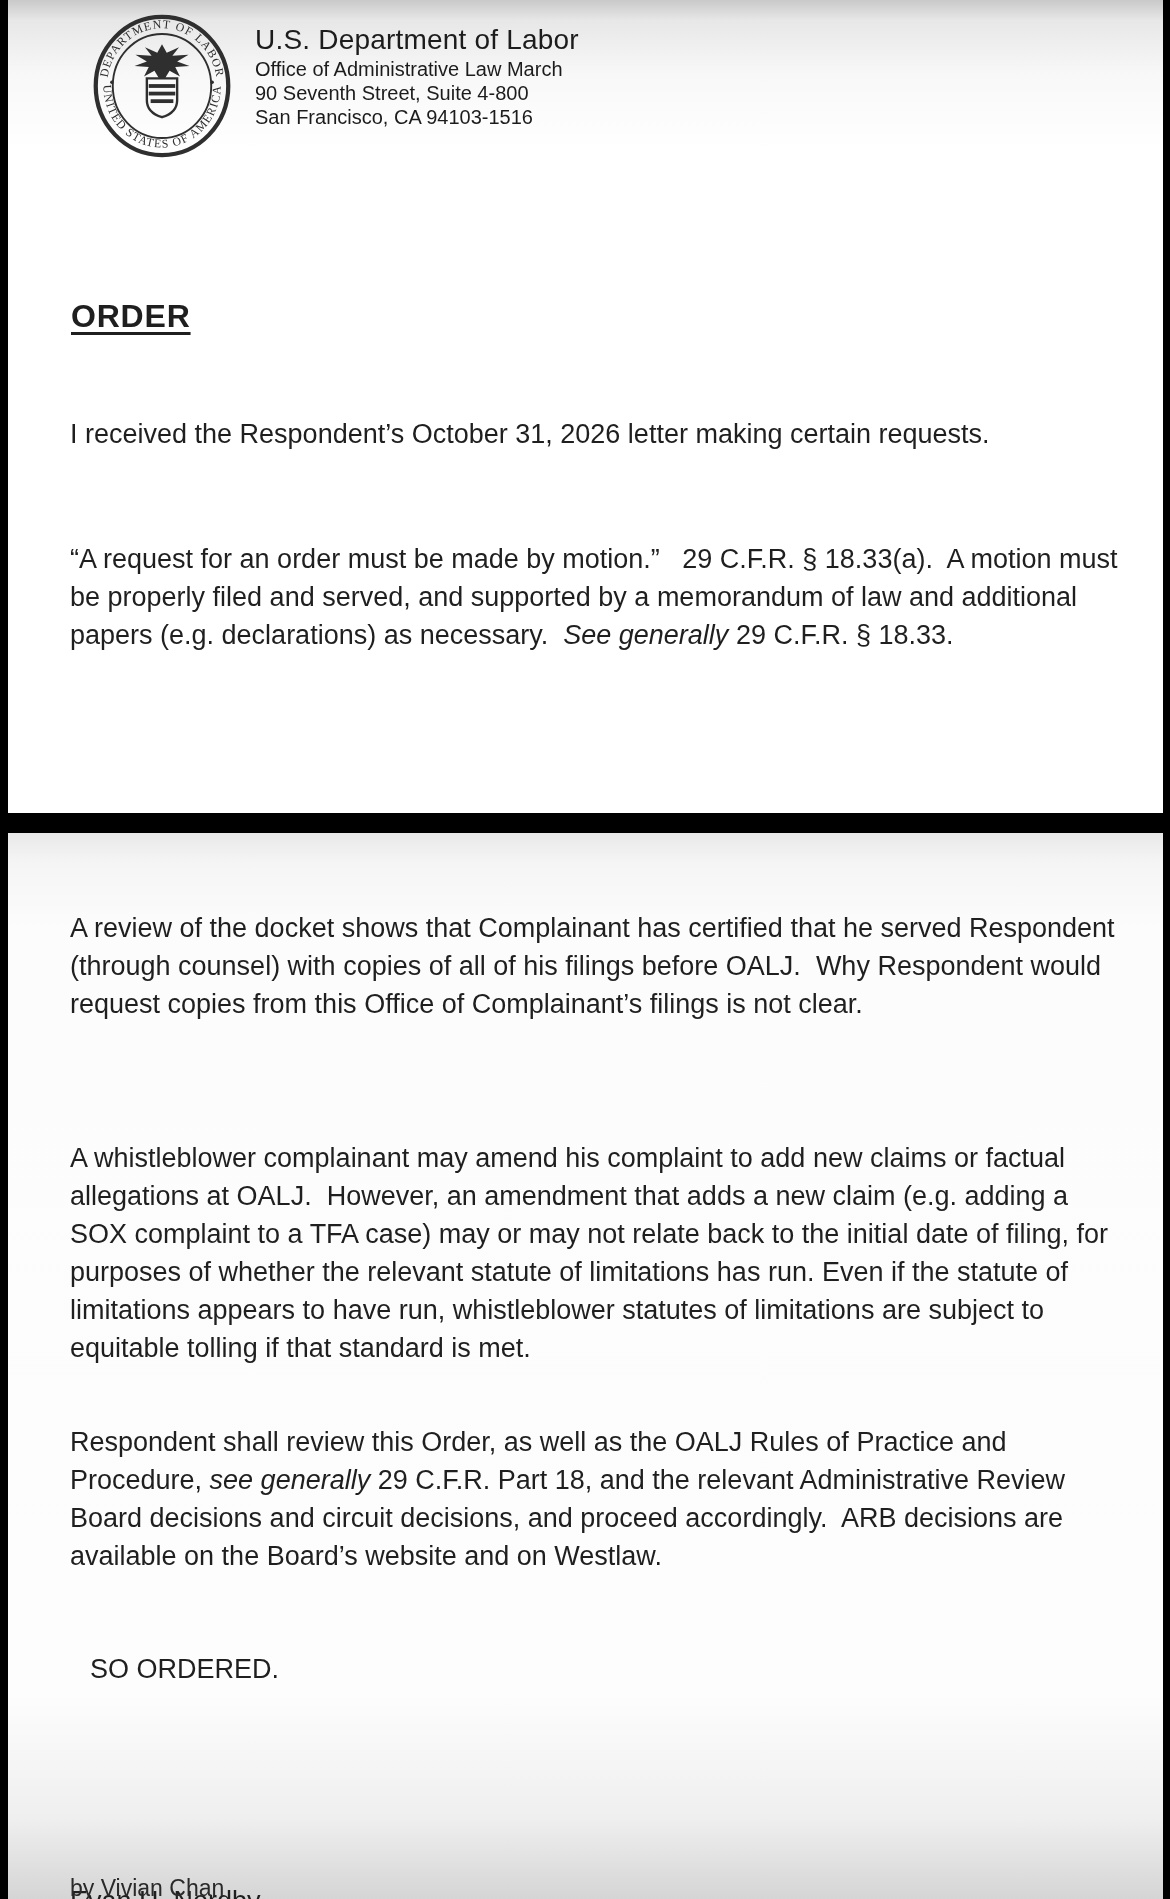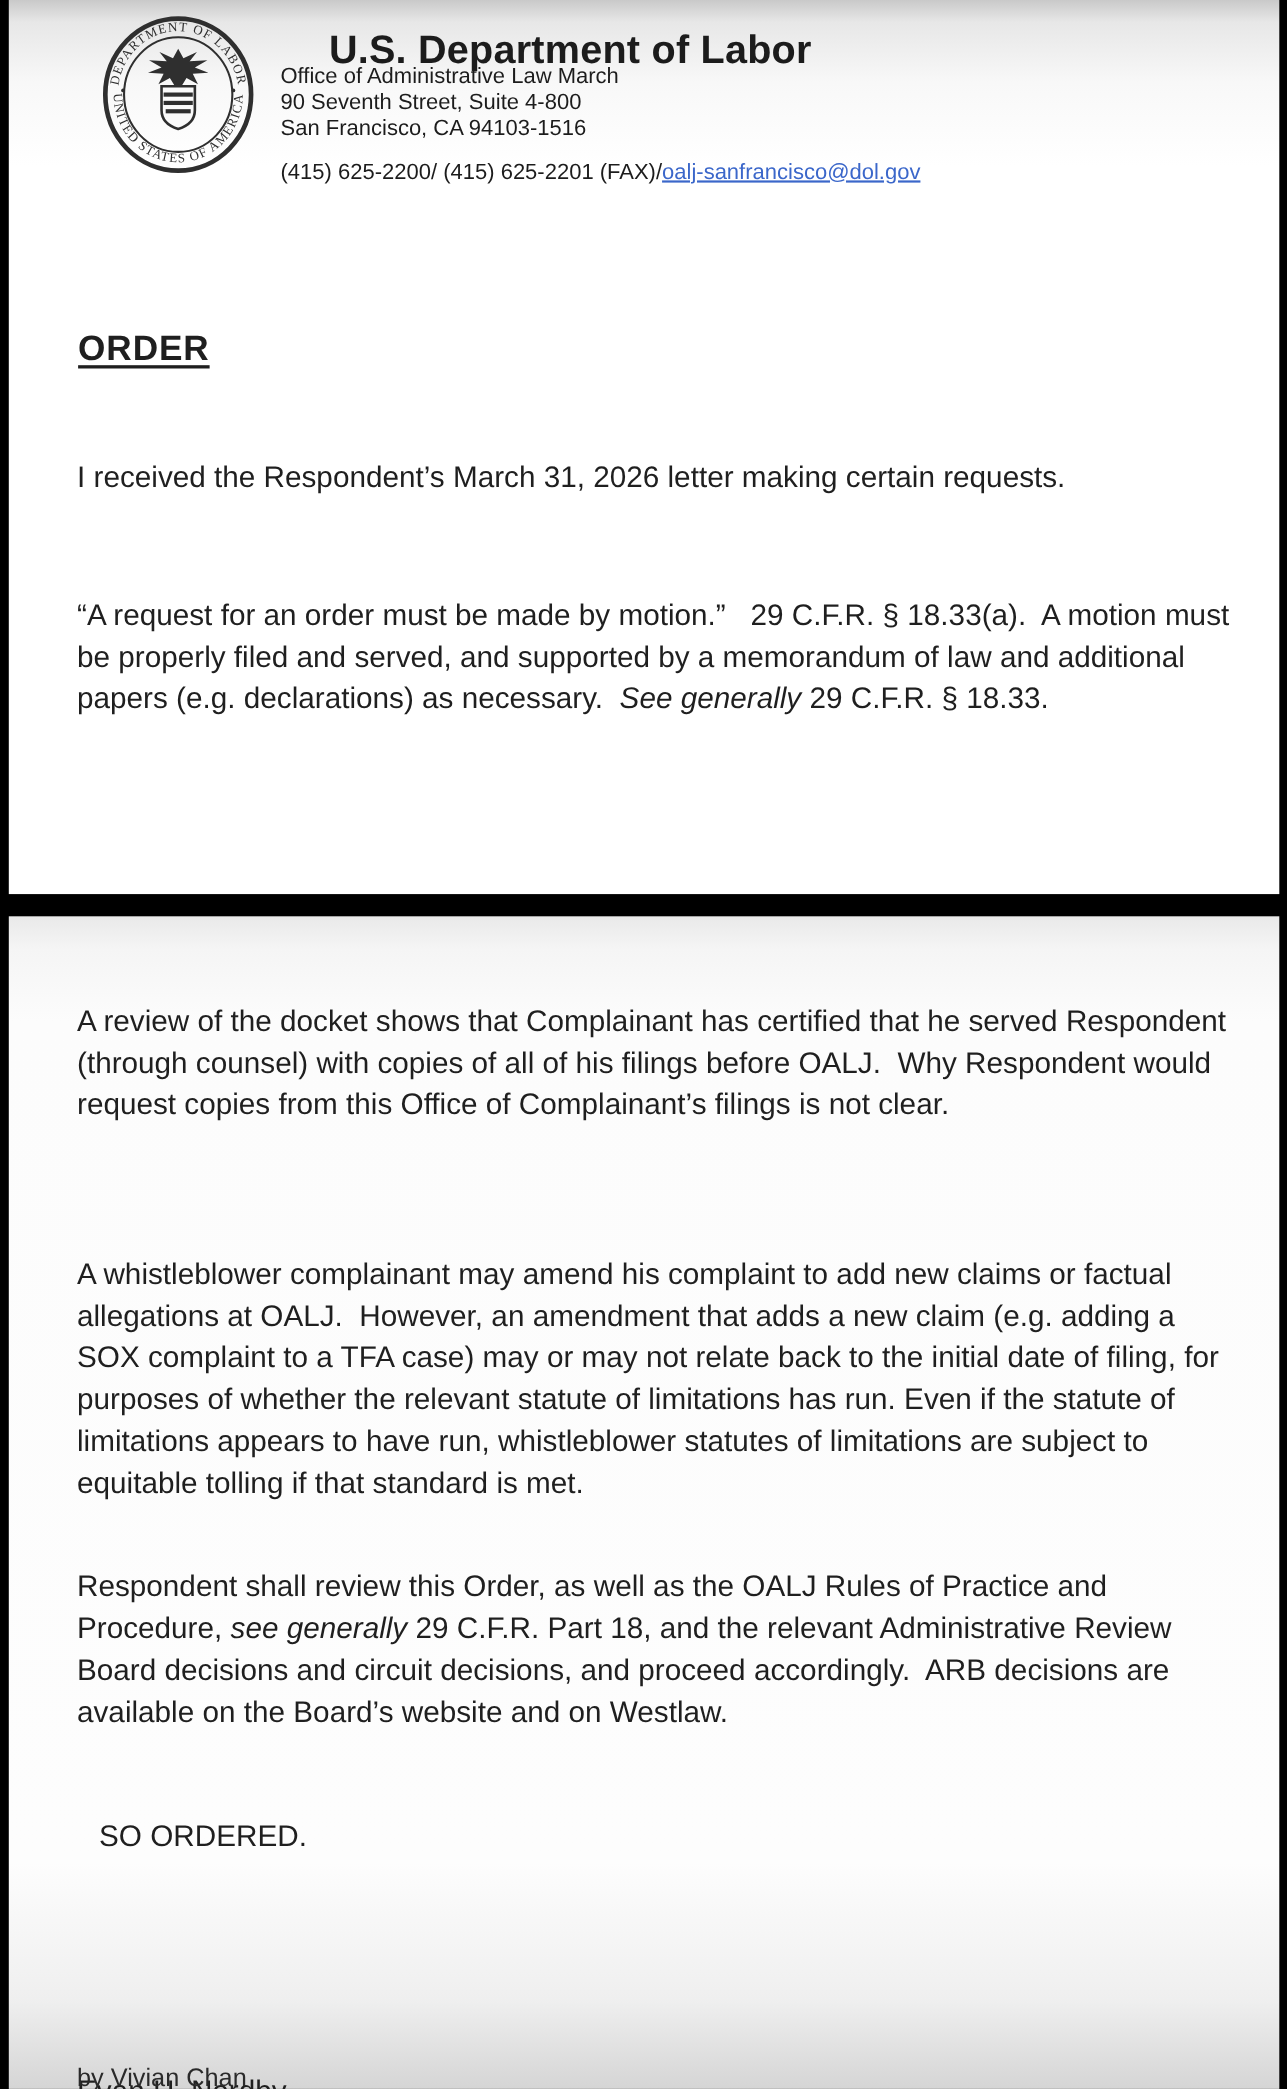--- a/index.html
+++ b/index.html
@@ -29,21 +29,21 @@
     text-decoration: underline;
   }
   #divider-band {
     position: absolute; left: 0; top: 813px;
     width: 1170px; height: 20px;
     background: #000;
   }
   
   #seal { position: absolute; left: 83px; top: 12px; }
   .lh-text { position: absolute; left: 247px; color: #1c1c1c; }
-  #lh-agency { top: 24px; font-size: 36px; font-weight: bold; letter-spacing: 0.2px; margin-left: 44px; }
+  #lh-agency { top: 24px; font-size: 28px; font-weight: normal; letter-spacing: 0.2px; }
   #lh-office { top: 58px; font-size: 20px; }
   #lh-street { top: 82px; font-size: 20px; }
   #lh-city   { top: 106px; font-size: 20px; }
   #lh-contact { top: 146px; font-size: 20px; }
   #lh-contact a {
     color: #3b67ca;
     text-decoration: underline;
     cursor: pointer;
   }
   
@@ -102,27 +102,24 @@
       <path d="M59,70 h32 v23 q0,13 -16,18 q-16,-5 -16,-18 z" fill="#fafafa" stroke="#2f2f2f" stroke-width="2.5"></path>
       <rect x="61" y="76" width="28" height="4" fill="#2f2f2f"></rect>
       <rect x="61" y="84" width="28" height="4" fill="#2f2f2f"></rect>
       <rect x="63" y="92" width="24" height="4" fill="#2f2f2f"></rect>
     </svg>
 
     <div id="lh-agency" class="lh-text">U.S. Department of Labor</div>
     <div id="lh-office" class="lh-text">Office of Administrative Law March</div>
     <div id="lh-street" class="lh-text">90 Seventh Street, Suite 4-800</div>
     <div id="lh-city" class="lh-text">San Francisco, CA 94103-1516</div>
-    <div id="lh-contact" class="lh-text">
-      <span>(415) 625-2200/ (415) 625-2201 (FAX)/</span><a>oalj-sanfrancisco@dol.gov</a>
-    </div>
 
     <div id="order-heading">ORDER</div>
 
-    <div id="para-1" class="para"><span>I received the Respondent’s March 31, 2026 letter making certain requests.</span></div>
+    <div id="para-1" class="para"><span>I received the Respondent’s October 31, 2026 letter making certain requests.</span></div>
 
     <div id="para-2" class="para"><span>“A request for an order must be made by motion.”   29 C.F.R. § 18.33(a).  A motion must be properly filed and served, and supported by a memorandum of law and additional papers (e.g. declarations) as necessary.  </span><span style="font-style: italic;">See generally</span><span> 29 C.F.R. § 18.33.</span></div>
   </div>
 
   <div id="divider-band"></div>
 
   <div id="page2" class="page">
 
     <div id="para-3" class="para"><span>A review of the docket shows that Complainant has certified that he served Respondent (through counsel) with copies of all of his filings before OALJ.  Why Respondent would request copies from this Office of Complainant’s filings is not clear.</span></div>
 

